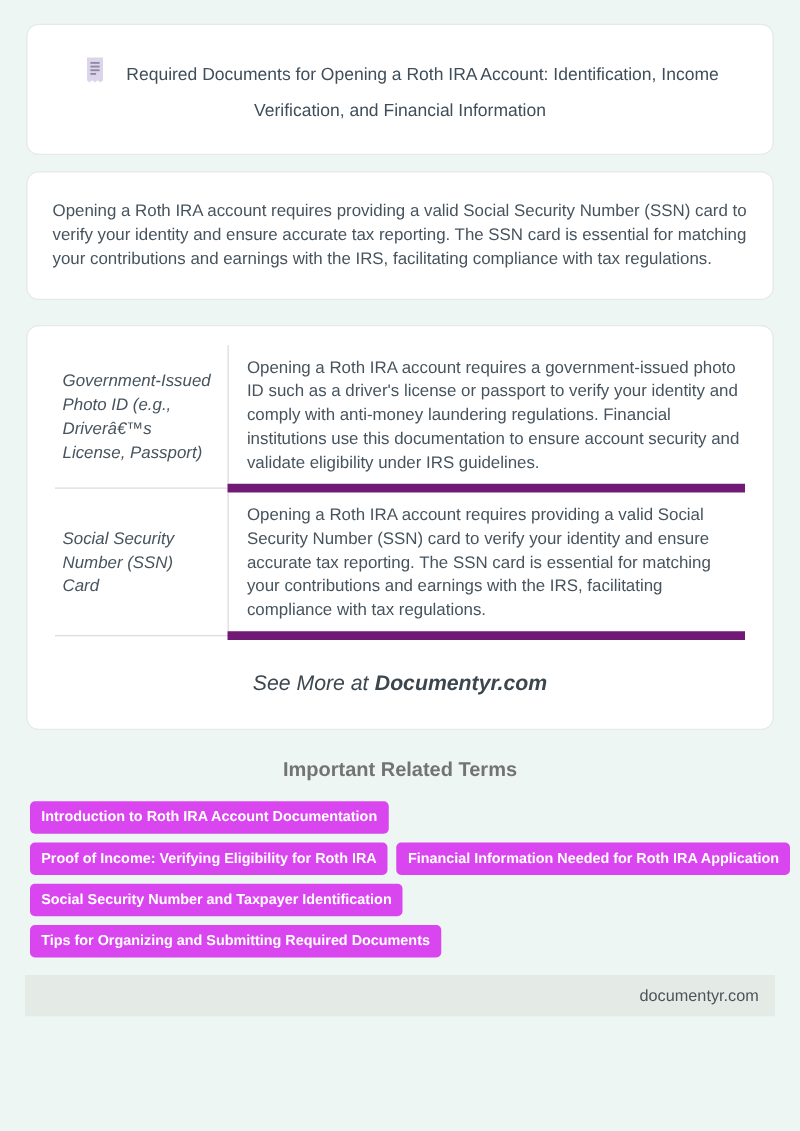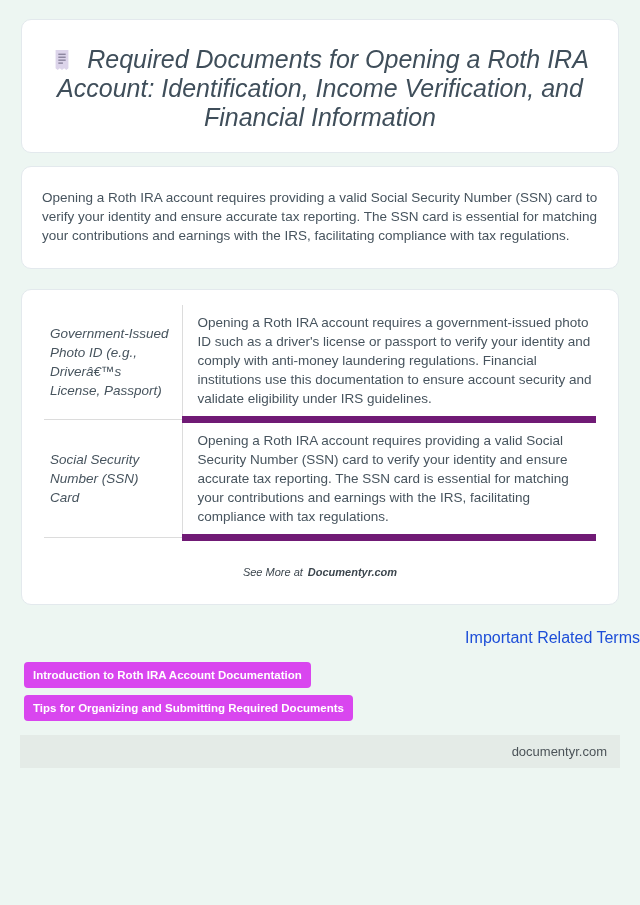--- a/index.html
+++ b/index.html
@@ -13,26 +13,25 @@
   .card {
     width: 598px;
     margin: 0 auto;
     background: #ffffff;
     border: 1px solid #e3e9ed;
     border-radius: 10px;
   }
   
   .header-card { margin-top: 19px; padding: 25px 28px 20px 28px; }
   .page-title {
-    font-size: 25px;
+    font-size: 14px;
     line-height: 29px;
     font-weight: 400;
     text-align: center;
     color: #3f4e5a;
-    font-style: italic;
   }
   .title-icon {
     display: inline-block;
     width: 22px; height: 22px;
     vertical-align: -3px;
     margin-right: 14px;
   }
   
   .intro-card { margin-top: 13px; padding: 21px 20px 23px 20px; }
   .intro-text { font-size: 13.5px; line-height: 19px; color: #47545e; }
@@ -48,32 +47,32 @@
     font-style: italic;
   }
   td.definition {
     padding: 8px 0 8px 15px;
     border-bottom: 7px solid #701a75;
   }
   .see-more {
     margin-top: 25px;
     text-align: center;
     font-style: italic;
-    font-size: 11px;
+    font-size: 17px;
     color: #3c464e;
   }
   .see-more .prefix { margin-right: 5px; }
   .see-more .brand { font-weight: 700; }
   
   .related-heading {
     margin-top: 24px;
-    text-align: right;
+    text-align: center;
     font-size: 16px;
-    font-weight: 400;
-    color: #1d4ed8;
+    font-weight: 700;
+    color: #737373;
   }
   .tags-wrap { margin: 15px 24px 0 24px; }
   .tag-row { display: flex; gap: 7px; margin-bottom: 7px; }
   .tag {
     display: inline-block;
     background: #d946ef;
     color: #ffffff;
     font-size: 11.5px;
     font-weight: 600;
     line-height: 14px;
@@ -131,19 +130,26 @@
   </div>
 </div>
 
 <h2 class="related-heading">Important Related Terms</h2>
 
 <div class="tags-wrap">
   <div class="tag-row">
     <a class="tag">Introduction to Roth IRA Account Documentation</a>
   </div>
   <div class="tag-row">
+    <a class="tag">Proof of Income: Verifying Eligibility for Roth IRA</a>
+    <a class="tag">Financial Information Needed for Roth IRA Application</a>
+  </div>
+  <div class="tag-row">
+    <a class="tag">Social Security Number and Taxpayer Identification</a>
+  </div>
+  <div class="tag-row">
     <a class="tag">Tips for Organizing and Submitting Required Documents</a>
   </div>
 </div>
 
 <div class="footer-bar">
   <a class="footer-site">documentyr.com</a>
 </div>
 
 </body></html>

